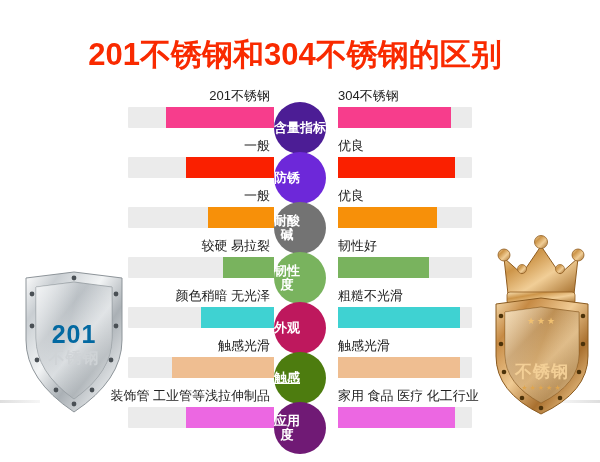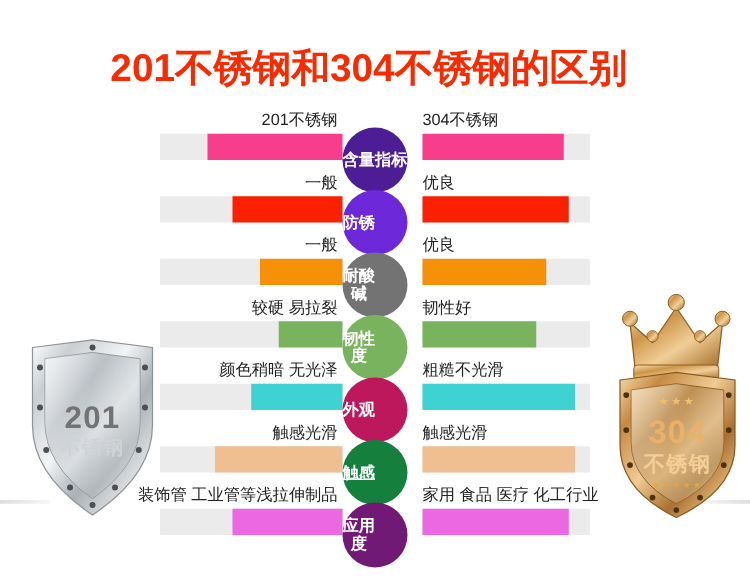--- a/index.html
+++ b/index.html
@@ -49,21 +49,21 @@
 
   
   .shield{position:absolute;z-index:2;}
   .shield-left{left:18px;top:268px;width:112px;height:150px;}
   .shield-right{left:484px;top:232px;width:116px;height:186px;}
 
   .shield-txt{
     position:absolute;width:100%;text-align:center;font-weight:bold;
     white-space:nowrap;
   }
-  .sl-num{top:52px;font-size:25px;color:#737373;letter-spacing:1px;}
+  .sl-num{top:52px;font-size:25px;color:#0369a1;letter-spacing:1px;}
   .sl-sub{top:80px;font-size:16px;color:#cfd3d6;letter-spacing:1px;}
   .sr-num{top:98px;font-size:26px;color:#e8b26a;letter-spacing:1px;}
   .sr-sub{top:128px;font-size:17px;color:#f3cf96;letter-spacing:1px;}
   .sr-stars-top{top:84px;font-size:9px;color:#f0c071;letter-spacing:2px;}
   .sr-stars-bot{top:152px;font-size:7px;color:#e0a64f;letter-spacing:2px;}
 
   .deco-left{
     position:absolute;left:0;top:400px;width:40px;height:3px;
     background:linear-gradient(90deg,#dedede,#f6f6f6);z-index:1;
   }
@@ -176,21 +176,20 @@
         <circle cx="20" cy="140" r="2.3"></circle>
           <circle cx="38" cy="166" r="2.3"></circle>
         <circle cx="57" cy="176" r="2.3"></circle>
           <circle cx="76" cy="166" r="2.3"></circle>
         <circle cx="95" cy="140" r="2.3"></circle>
           <circle cx="99" cy="112" r="2.3"></circle>
         <circle cx="99" cy="84" r="2.3"></circle>
       </g>
     </svg>
     <div class="shield-txt sr-stars-top">★★★</div>
-    <div class="shield-txt sr-num">304</div>
     <div class="shield-txt sr-sub">不锈钢</div>
     <div class="shield-txt sr-stars-bot">★★★★★</div>
   </div>
 
   <div class="rows">
 
     <div class="row">
       <div class="lbl left">201不锈钢</div>
       <div class="lbl right">304不锈钢</div>
       <div class="track left">
@@ -267,21 +266,21 @@
 
     <div class="row">
       <div class="lbl left">触感光滑</div>
       <div class="lbl right">触感光滑</div>
       <div class="track left">
         <div class="fill left" style="background: rgb(239, 190, 145); width: 70%;"></div>
       </div>
       <div class="track right">
         <div class="fill right" style="background: rgb(239, 190, 145); width: 91%;"></div>
       </div>
-      <div class="badge" style="background: #15803d; text-decoration: underline;">
+      <div class="badge" style="background: #4d7c0f; text-decoration: underline;">
         <span>触感</span>
         <span></span>
       </div>
     </div>
 
     <div class="row">
       <div class="lbl left">装饰管 工业管等浅拉伸制品</div>
       <div class="lbl right">家用 食品 医疗 化工行业</div>
       <div class="track left">
         <div class="fill left" style="background: rgb(236, 103, 226); width: 60%;"></div>

